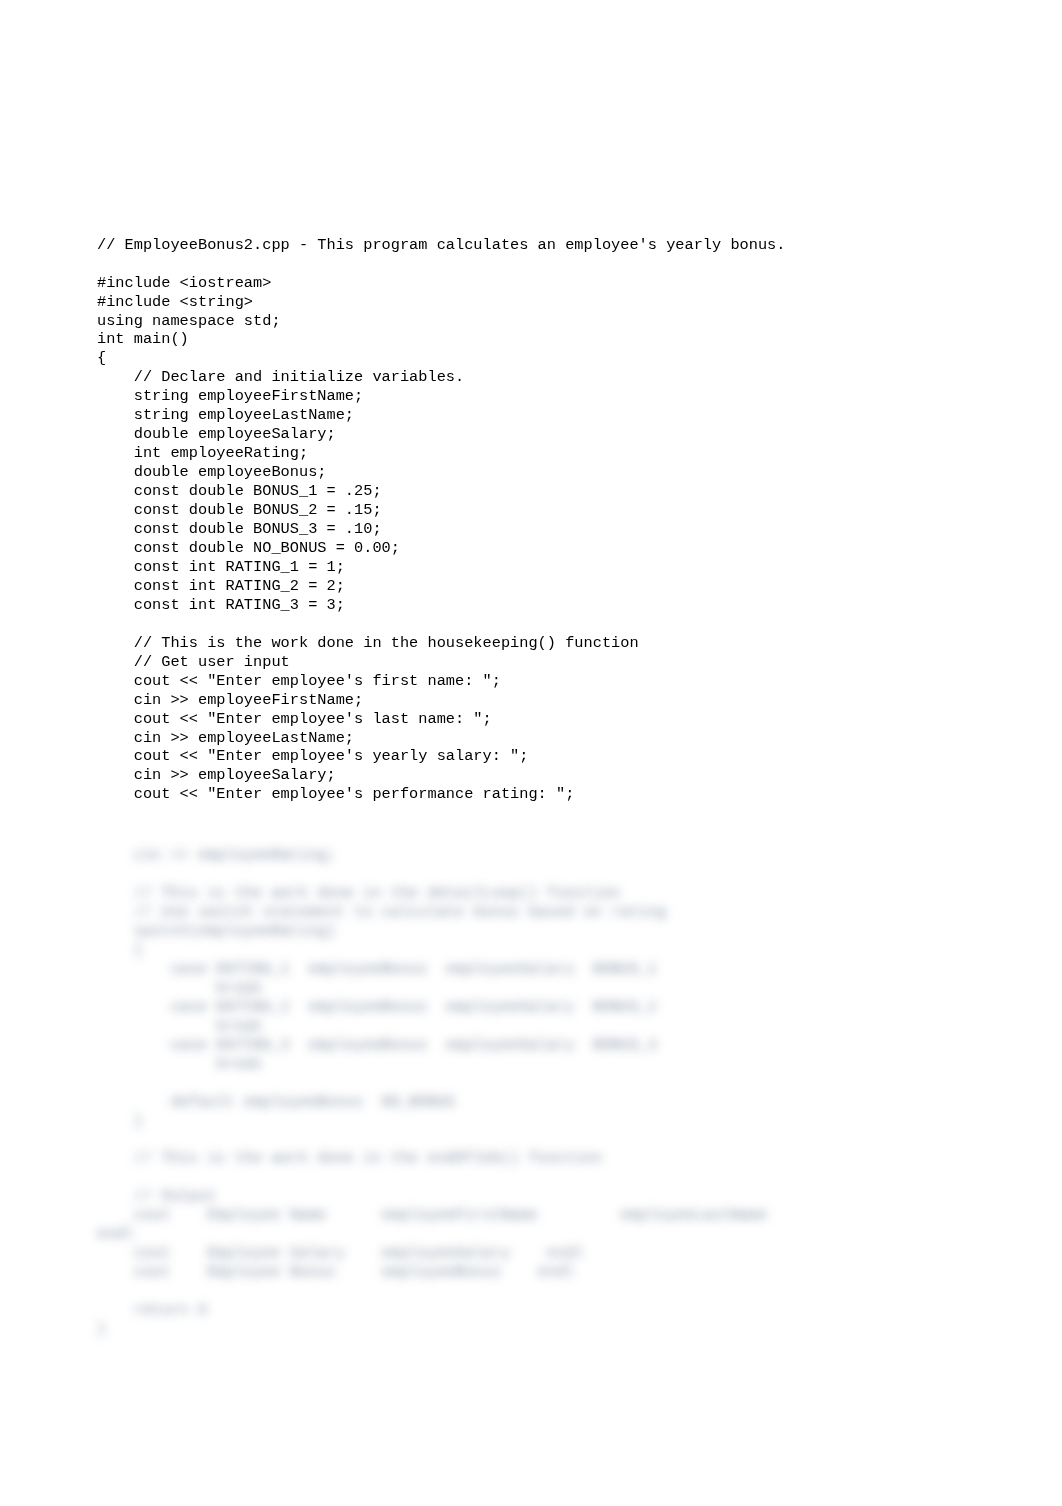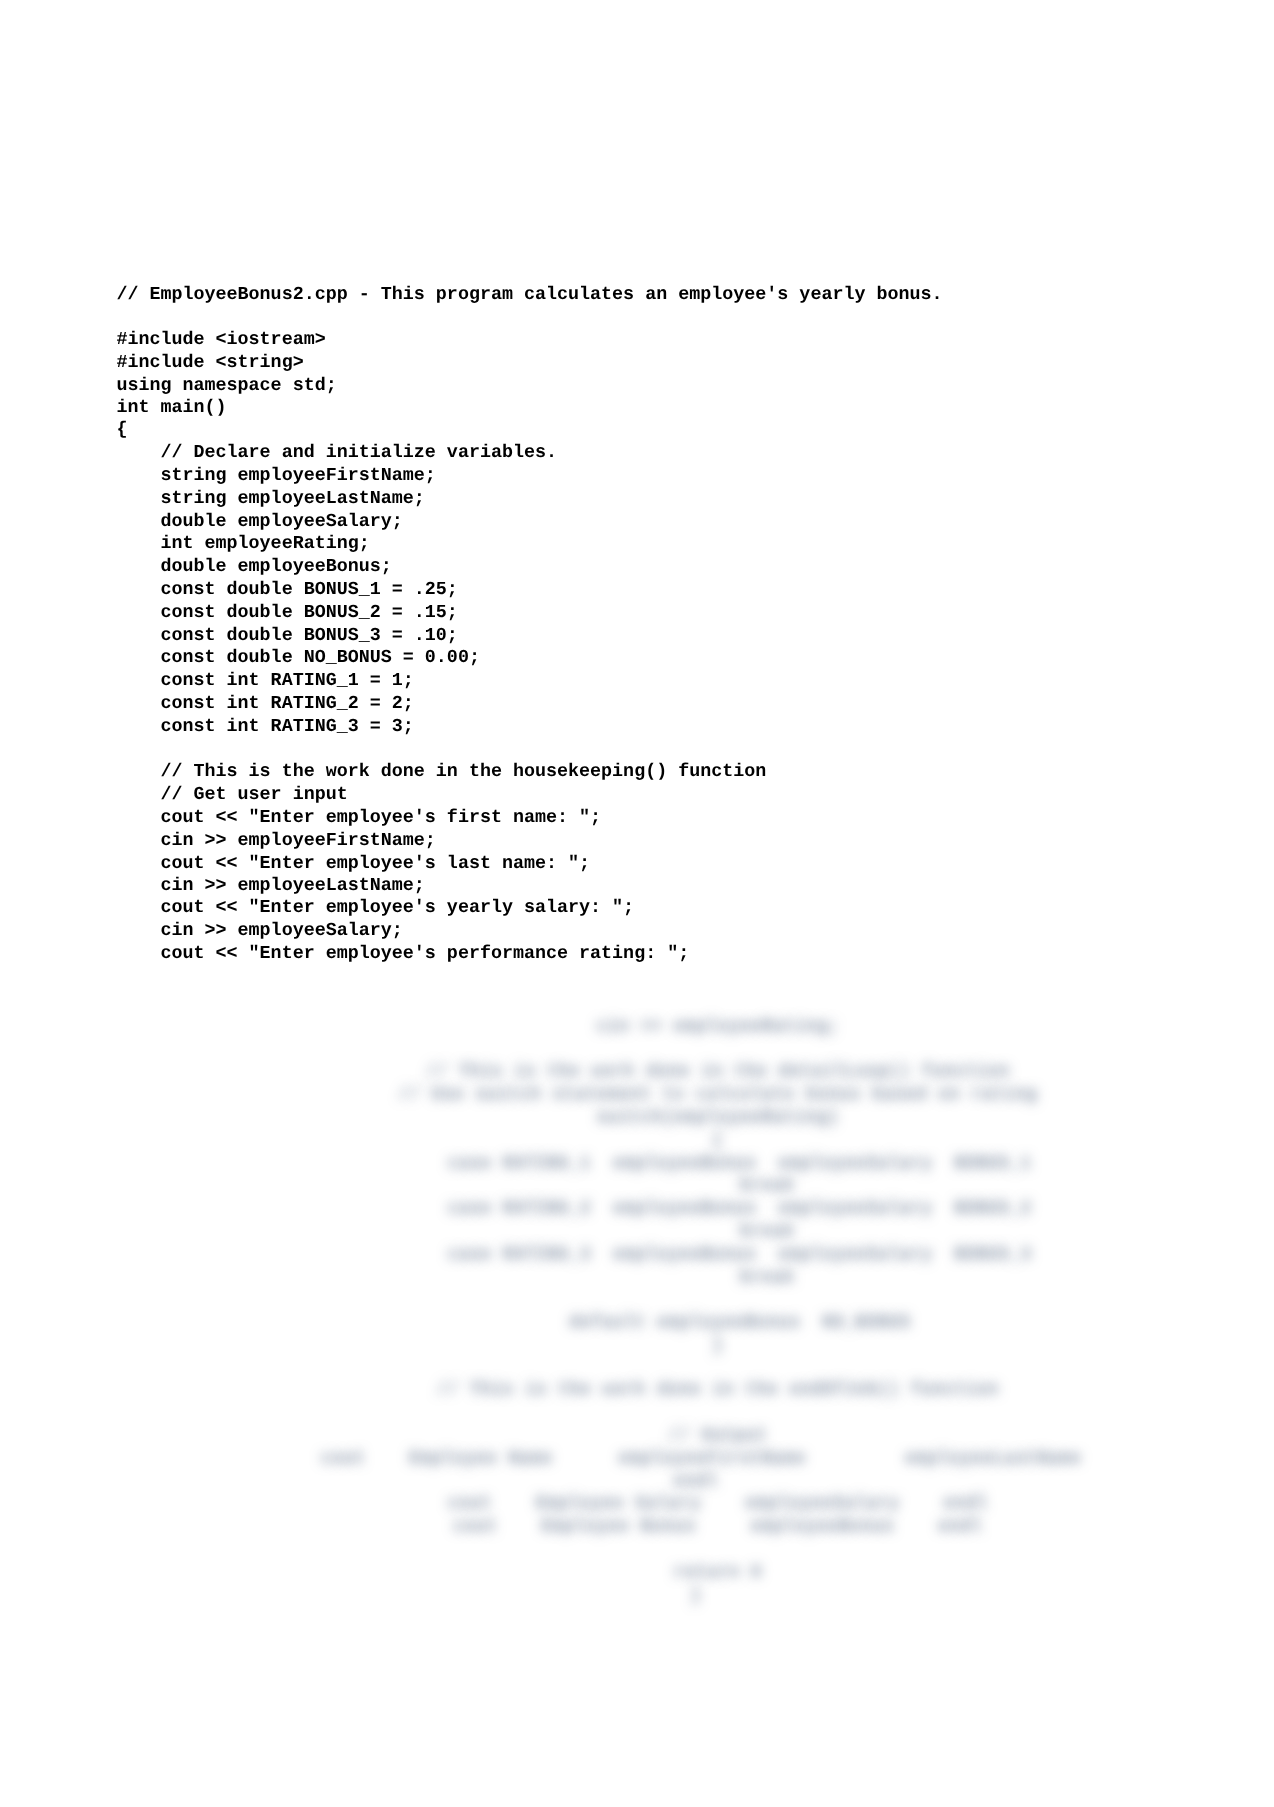--- a/index.html
+++ b/index.html
@@ -9,31 +9,29 @@
       font-family: "Courier New", Courier, monospace;
       font-size: 15.3px;
       line-height: 1.24;
       color: #000000;
       white-space: pre;
     }
     .page {
       padding: 122px 0 0 97px;
       width: 1062px;
       box-sizing: border-box;
-      font-weight: bold;
     }
     .code-line {
       display: block;
       white-space: pre;
     }
     .blurred {
       color: transparent;
       text-shadow: 0 0 10px rgba(70, 90, 120, 0.65);
       user-select: none;
-      text-align: center;
     }
     .blurred-block {
       margin-top: 4px;
     }
   </style>
 </head>
 <body>
 
 
 

